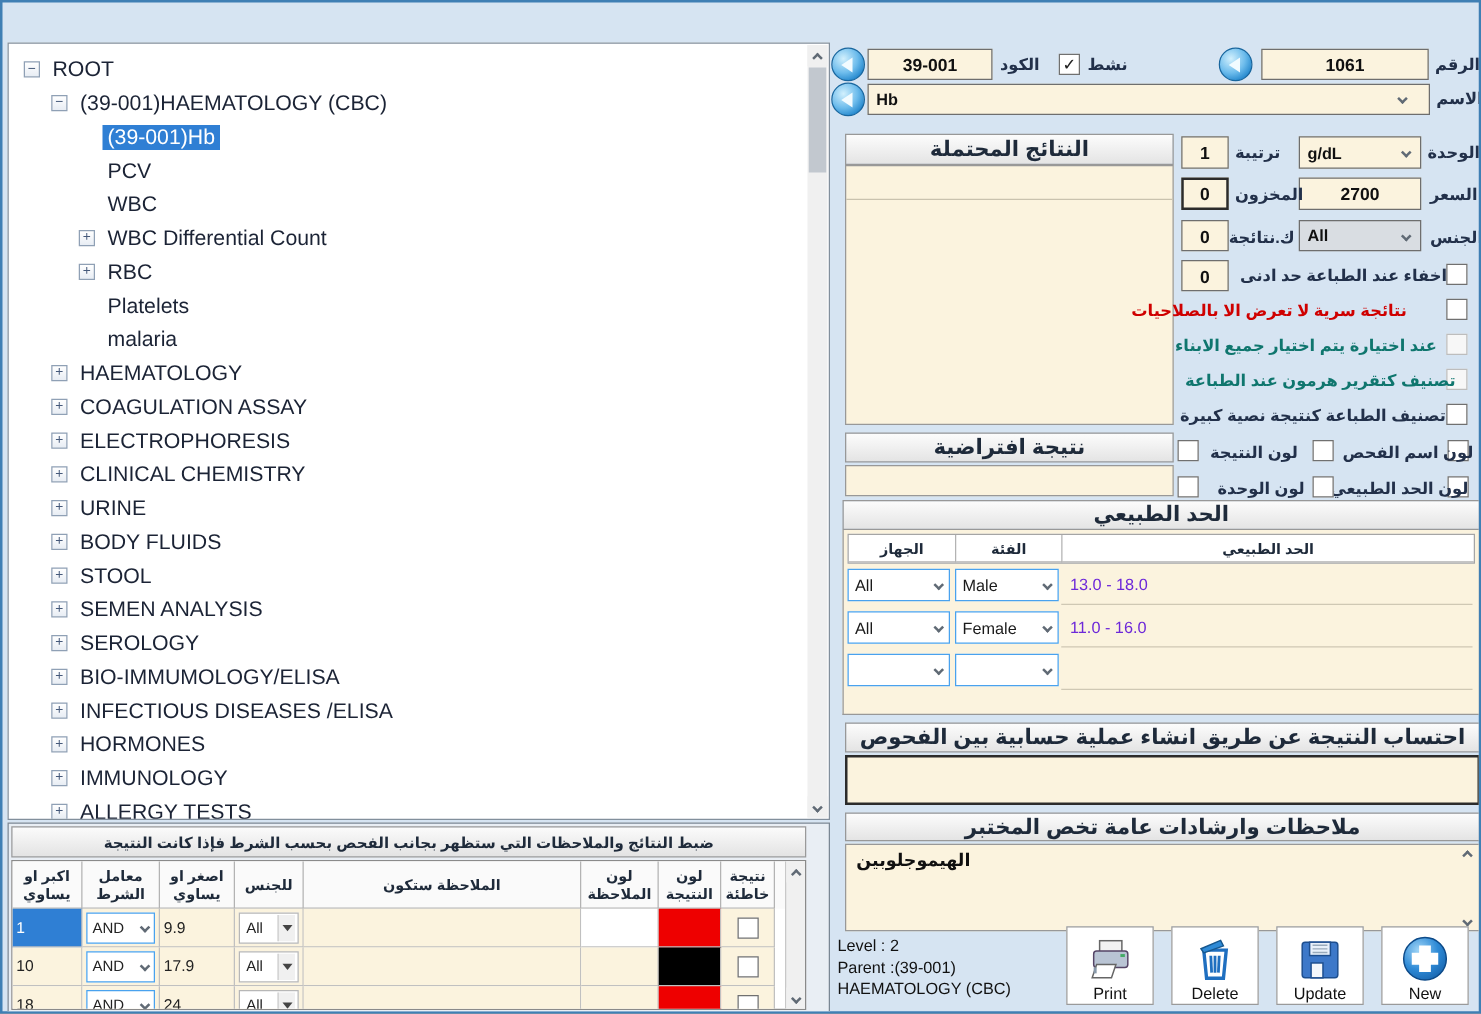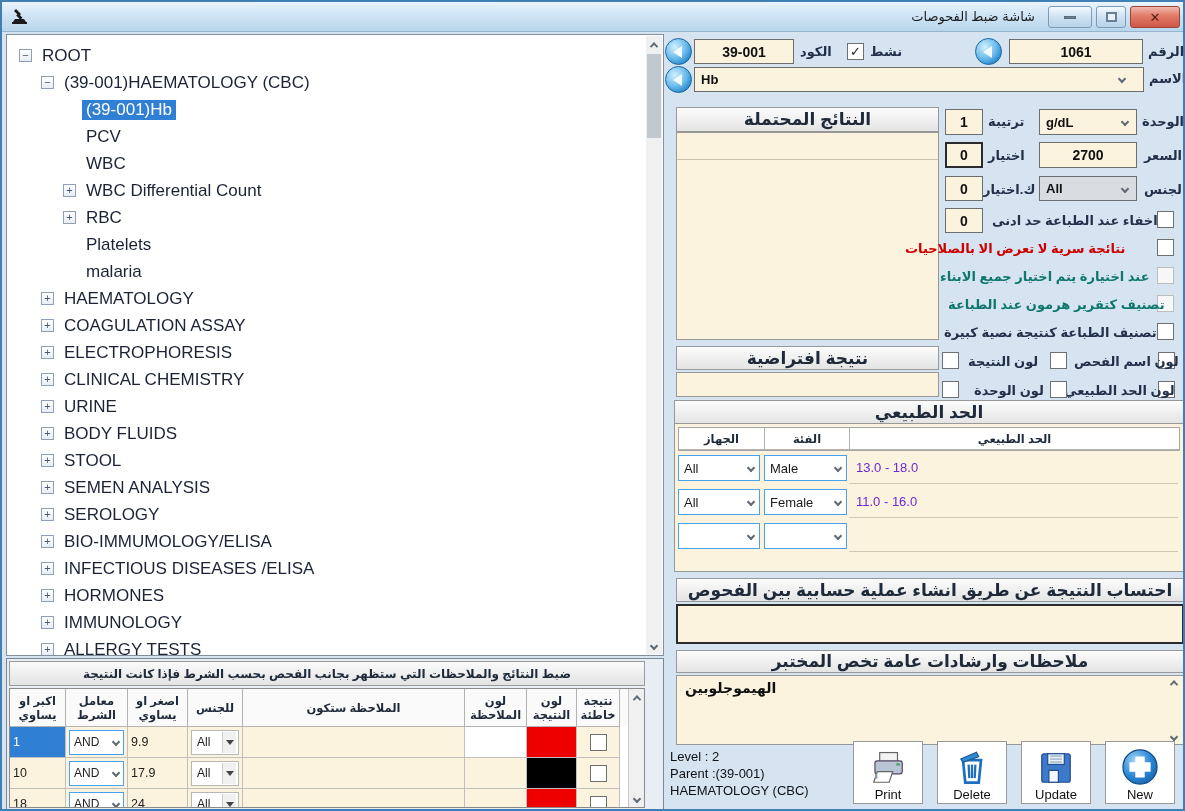--- a/index.html
+++ b/index.html
@@ -90,40 +90,20 @@
     display:flex; flex-direction:column; align-items:center; justify-content:flex-end; padding-bottom:1px; }
   .act-btn span{ font-size:13px; color:#111; }
   .status-text{ position:absolute; font-size:13px; color:#111; line-height:17px; }
   .note-scroll{ position:absolute; right:2px; width:15px; display:flex; align-items:center; justify-content:center; }
 </style>
 </head>
 <body>
 
 <div class="window">
 
-  <div class="titlebar">
-    <span class="app-icon">
-      <svg width="19" height="19" viewBox="0 0 19 19">
-        <path d="M6 2 L11 7 L9 9 L4 4 Z" fill="#1a1a1a"></path>
-        <rect x="8" y="7" width="3" height="6" transform="rotate(-45 9 10)" fill="#1a1a1a"></rect>
-        <path d="M3 15 L16 15 L14 12 L5 12 Z" fill="#1a1a1a"></path>
-        <rect x="2" y="15" width="15" height="2" fill="#1a1a1a"></rect>
-      </svg>
-    </span>
-    <span class="title-text">شاشة ضبط الفحوصات</span>
-    <div class="win-btn btn-min">
-        <span class="glyph-min"></span>
-      </div>
-    <div class="win-btn btn-max">
-        <span class="glyph-max"></span>
-      </div>
-    <div class="win-btn btn-close">
-        <span class="glyph-close">✕</span>
-      </div>
-  </div>
 
   <div class="tree-panel">
     <div class="tree-items" id="tree-items">
         <div class="tree-row" style="padding-left: 10px;">
           <span class="expander">−</span>
           <span class="tree-label">ROOT</span>
         </div>
         <div class="tree-row" style="padding-left: 32px;">
           <span class="expander">−</span>
           <span class="tree-label">(39-001)HAEMATOLOGY (CBC)</span>
@@ -352,29 +332,29 @@
   <div class="lbl" style="left:1140px; top:112px;">الوحدة</div>
   <div class="combo" style="left:1037px; top:107px; width:98px; height:26px;">
     <span>g/dL</span>
     <span class="chev down"></span>
   </div>
   <div class="lbl" style="left:986px; top:112px;">ترتيبة</div>
   <div class="field" style="left:943px; top:107px; width:38px; height:26px;">1</div>
 
   <div class="lbl" style="left:1142px; top:146px;">السعر</div>
   <div class="field" style="left:1037px; top:140px; width:98px; height:26px;">2700</div>
-  <div class="lbl" style="left:986px; top:146px;">اختيار</div>
+  <div class="lbl" style="left:986px; top:146px;">المخزون</div>
   <div class="field" style="left:943px; top:140px; width:38px; height:26px; border:2px solid #2b2b2b;">0</div>
 
   <div class="lbl" style="left:1142px; top:180px;">الجنس</div>
   <div class="combo gray" style="left:1037px; top:174px; width:98px; height:25px;">
     <span>All</span>
     <span class="chev down"></span>
   </div>
-  <div class="lbl" style="left:981px; top:180px;">ك.اختيار</div>
+  <div class="lbl" style="left:981px; top:180px;">ك.نتائجة</div>
   <div class="field" style="left:943px; top:174px; width:38px; height:25px;">0</div>
 
   <div class="cb" style="left:1155px; top:209px;"></div>
   <div class="lbl" style="left:1043px; top:211px;">اخفاء عند الطباعة</div>
   <div class="lbl" style="left:990px; top:211px;">حد ادنى</div>
   <div class="field" style="left:943px; top:206px; width:38px; height:25px;">0</div>
 
   <div class="cb" style="left:1155px; top:237px;"></div>
   <div class="lbl red-label" style="left:903px; top:239px;">نتائجة سرية لا تعرض الا بالصلاحيات</div>
 

